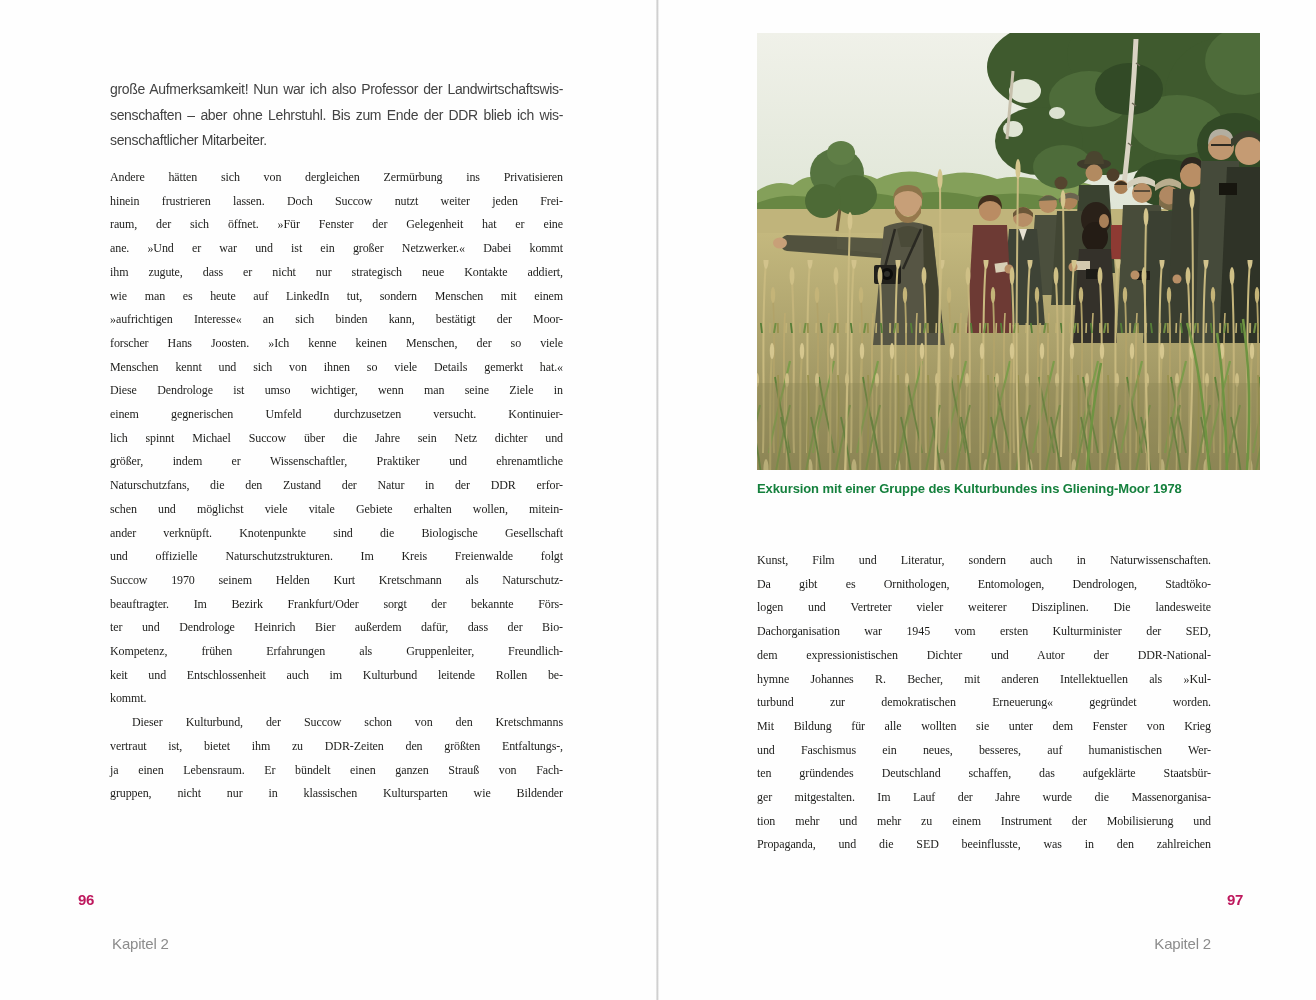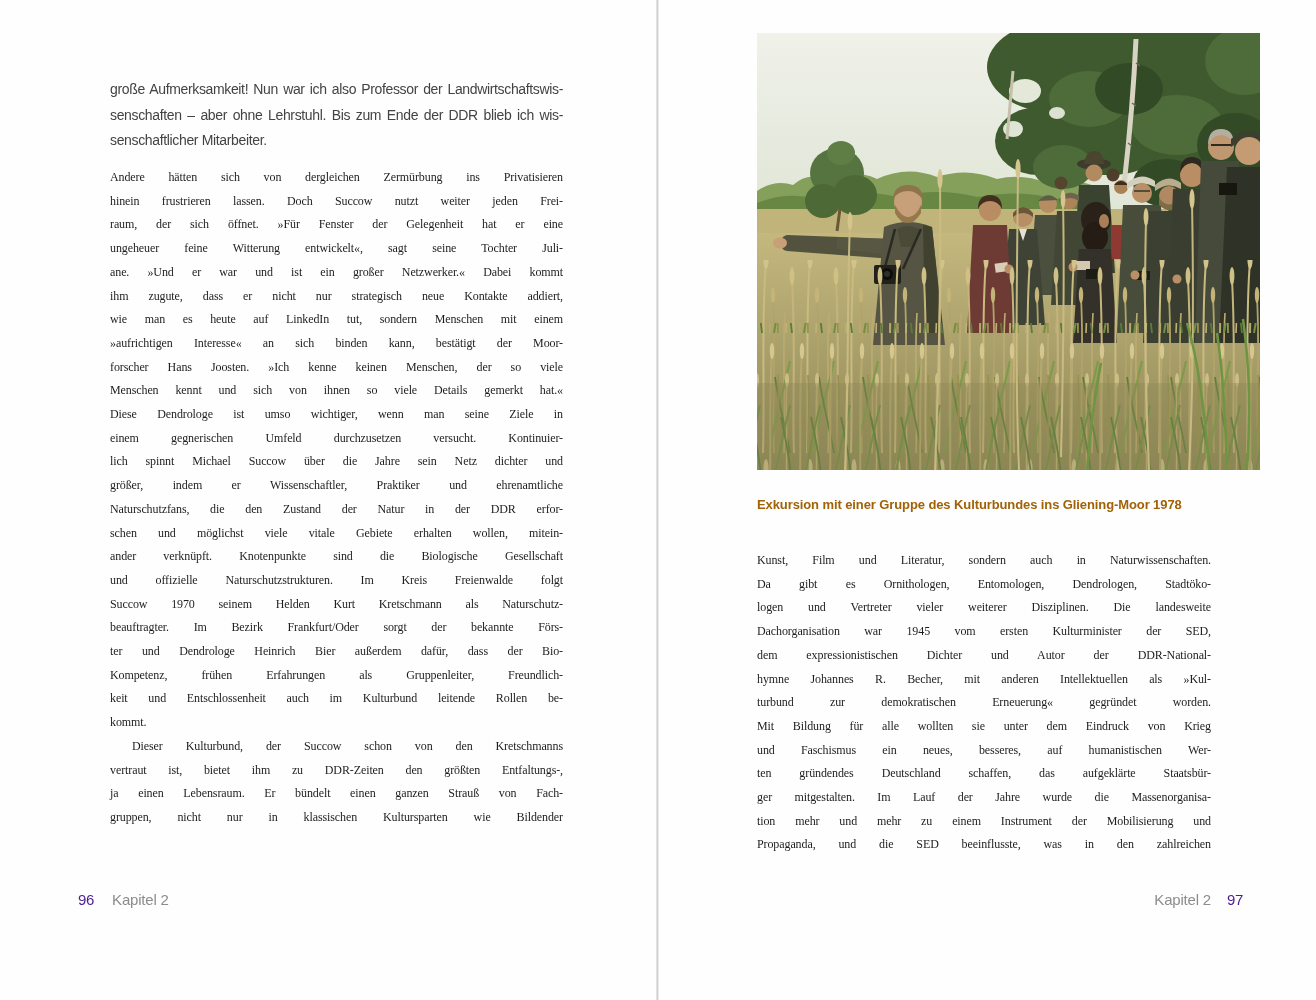--- a/index.html
+++ b/index.html
@@ -16,25 +16,25 @@
   .right-body{left:757px;top:549px;width:454px;}
   
   .intro{position:absolute;left:110px;top:77px;width:453px;
          font-family:"Liberation Sans",sans-serif;font-size:14px;line-height:25.5px;
          color:#434343;letter-spacing:-0.35px;}
   
   .photo{position:absolute;left:757px;top:33px;width:503px;height:437px;margin:0;padding:0;}
   .photo svg{display:block;}
   .caption{position:absolute;left:757px;top:481px;width:480px;
            font-family:"Liberation Sans",sans-serif;font-size:13px;font-weight:700;
-           color:#a16207;letter-spacing:-0.1px;margin-top:16px;}
+           color:#15803d;letter-spacing:-0.1px;}
   
   .footer{position:absolute;top:891px;font-family:"Liberation Sans",sans-serif;font-size:15px;}
-  .footer .pnum{font-weight:400;color:#4c1d95;letter-spacing:-0.3px;}
-  .footer .chap{color:#8c8c8c;letter-spacing:-0.2px;}
+  .footer .pnum{font-weight:700;color:#be185d;letter-spacing:-0.3px;}
+  .footer .chap{color:#8c8c8c;letter-spacing:-0.2px;margin-top:44px;}
   .footer-left{left:78px;display:flex;gap:18px;}
   .footer-right{left:757px;width:486px;display:flex;justify-content:flex-end;gap:16px;}
 </style>
 </head>
 <body>
 
 <div class="spread">
 
   <div class="spine"></div>
 
@@ -44,21 +44,20 @@
         <div class="tline">große Aufmerksamkeit! Nun war ich also Professor der Landwirtschaftswis-</div>
         <div class="tline">senschaften – aber ohne Lehrstuhl. Bis zum Ende der DDR blieb ich wis-</div>
         <div class="tline">senschaftlicher Mitarbeiter.</div>
       </div>
 
     <div class="serif-col left-body">
       <div class="endpar">
           <div class="tline">Andere hätten sich von dergleichen Zermürbung ins Privatisieren</div>
           <div class="tline">hinein frustrieren lassen. Doch Succow nutzt weiter jeden Frei-</div>
           <div class="tline">raum, der sich öffnet. »Für Fenster der Gelegenheit hat er eine</div>
-          <div class="tline">ungeheuer feine Witterung entwickelt«, sagt seine Tochter Juli-</div>
           <div class="tline">ane. »Und er war und ist ein großer Netzwerker.« Dabei kommt</div>
           <div class="tline">ihm zugute, dass er nicht nur strategisch neue Kontakte addiert,</div>
           <div class="tline">wie man es heute auf LinkedIn tut, sondern Menschen mit einem</div>
           <div class="tline">»aufrichtigen Interesse« an sich binden kann, bestätigt der Moor-</div>
           <div class="tline">forscher Hans Joosten. »Ich kenne keinen Menschen, der so viele</div>
           <div class="tline">Menschen kennt und sich von ihnen so viele Details gemerkt hat.«</div>
           <div class="tline">Diese Dendrologe ist umso wichtiger, wenn man seine Ziele in</div>
           <div class="tline">einem gegnerischen Umfeld durchzusetzen versucht. Kontinuier-</div>
           <div class="tline">lich spinnt Michael Succow über die Jahre sein Netz dichter und</div>
           <div class="tline">größer, indem er Wissenschaftler, Praktiker und ehrenamtliche</div>
@@ -287,21 +286,21 @@
     <div class="caption">Exkursion mit einer Gruppe des Kulturbundes ins Gliening-Moor 1978</div>
 
     <div class="serif-col right-body">
         <div class="tline">Kunst, Film und Literatur, sondern auch in Naturwissenschaften.</div>
         <div class="tline">Da gibt es Ornithologen, Entomologen, Dendrologen, Stadtöko-</div>
         <div class="tline">logen und Vertreter vieler weiterer Disziplinen. Die landesweite</div>
         <div class="tline">Dachorganisation war 1945 vom ersten Kulturminister der SED,</div>
         <div class="tline">dem expressionistischen Dichter und Autor der DDR-National-</div>
         <div class="tline">hymne Johannes R. Becher, mit anderen Intellektuellen als »Kul-</div>
         <div class="tline">turbund zur demokratischen Erneuerung« gegründet worden.</div>
-        <div class="tline">Mit Bildung für alle wollten sie unter dem Eindruck von Krieg</div>
+        <div class="tline">Mit Bildung für alle wollten sie unter dem Fenster von Krieg</div>
         <div class="tline">und Faschismus ein neues, besseres, auf humanistischen Wer-</div>
         <div class="tline">ten gründendes Deutschland schaffen, das aufgeklärte Staatsbür-</div>
         <div class="tline">ger mitgestalten. Im Lauf der Jahre wurde die Massenorganisa-</div>
         <div class="tline">tion mehr und mehr zu einem Instrument der Mobilisierung und</div>
         <div class="tline">Propaganda, und die SED beeinflusste, was in den zahlreichen</div>
       </div>
 
     <div class="footer footer-right">
       <span class="chap">Kapitel 2</span>
       <span class="pnum">97</span>

